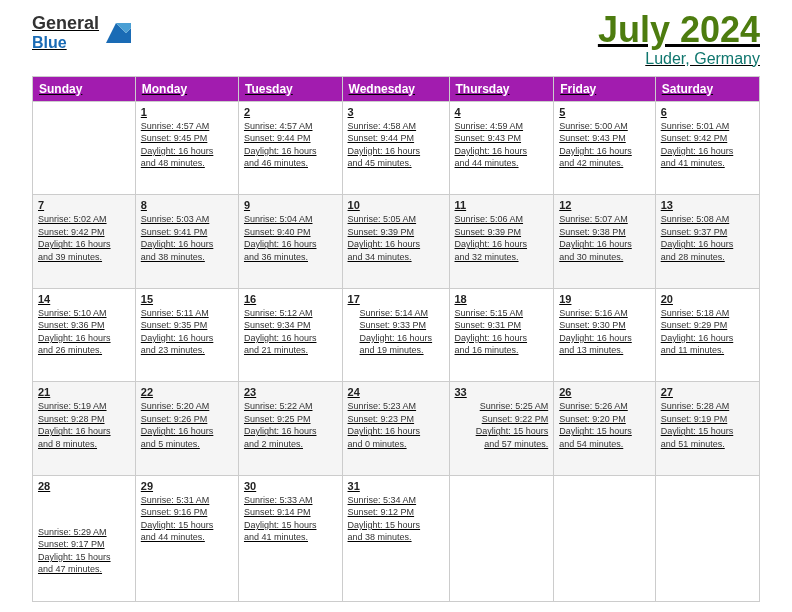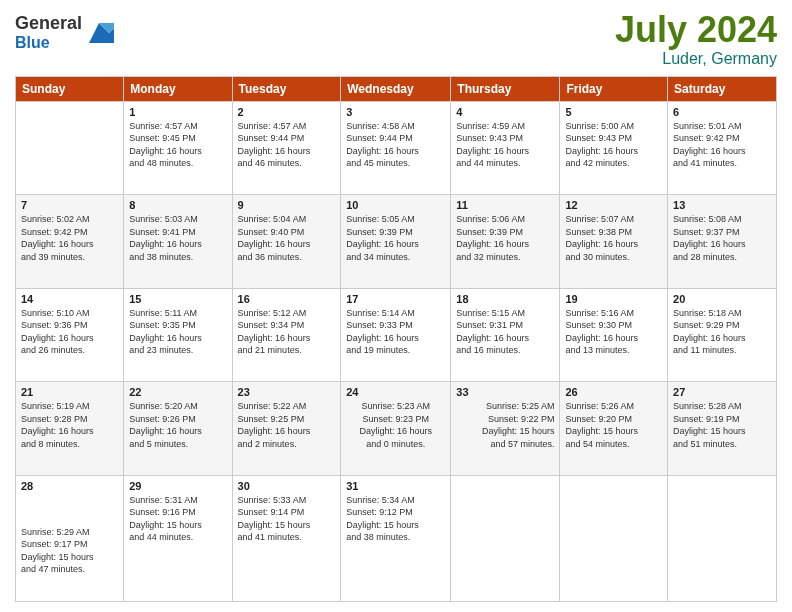--- a/index.html
+++ b/index.html
@@ -6,23 +6,24 @@
     body {
       width: 792px;
       height: 612px;
       font-family: Arial, Helvetica, sans-serif;
       background: #fff;
       overflow: hidden;
     }
     .page {
       width: 792px;
       height: 612px;
-      padding: 10px 15px;
+      padding: 10px 32px;
       display: flex;
       flex-direction: column;
+      text-decoration: underline;
     }
     .header {
       display: flex;
       justify-content: space-between;
       align-items: flex-start;
       margin-bottom: 8px;
     }
     .logo {
       display: flex;
       align-items: center;
@@ -83,21 +84,21 @@
     .day-info {
       font-size: 9px;
       line-height: 1.4;
       color: #333;
     }
     .empty-cell {
       background: #f9f9f9;
     }
     tr:nth-child(odd) td { background: #fff; }
     tr:nth-child(even) td { background: #f5f5f5; }
-    .calendar thead tr th { background-color: #c2410c; }
+    .calendar thead tr th { background-color: #a21caf; }
   </style>
 </head>
 <body>
 
 <div class="page">
   <div class="header">
     <div class="logo">
       <div class="logo-text">
         <span style="font-size:18px;font-weight:bold;color:#333;">General</span>
         <span style="font-size:16px;font-weight:bold;color:#1a6bb5;">Blue</span>
@@ -239,21 +240,21 @@
           </td>
           <td>
             <div class="day-number">16</div>
             <div class="day-info" style="white-space: pre-line;">Sunrise: 5:12 AM
 Sunset: 9:34 PM
 Daylight: 16 hours
 and 21 minutes.</div>
           </td>
           <td>
             <div class="day-number">17</div>
-            <div class="day-info" style="white-space: pre-line;">Sunrise: 5:14 AM
+            <div class="day-info" style="white-space: pre-line; margin-left: 12px;">Sunrise: 5:14 AM
 Sunset: 9:33 PM
 Daylight: 16 hours
 and 19 minutes.</div>
           </td>
           <td>
             <div class="day-number">18</div>
             <div class="day-info" style="white-space: pre-line;">Sunrise: 5:15 AM
 Sunset: 9:31 PM
 Daylight: 16 hours
 and 16 minutes.</div>
@@ -290,21 +291,21 @@
           </td>
           <td>
             <div class="day-number">23</div>
             <div class="day-info" style="white-space: pre-line;">Sunrise: 5:22 AM
 Sunset: 9:25 PM
 Daylight: 16 hours
 and 2 minutes.</div>
           </td>
           <td>
             <div class="day-number">24</div>
-            <div class="day-info" style="white-space: pre-line; text-align: center;">Sunrise: 5:23 AM
+            <div class="day-info" style="white-space: pre-line;">Sunrise: 5:23 AM
 Sunset: 9:23 PM
 Daylight: 16 hours
 and 0 minutes.</div>
           </td>
           <td>
             <div class="day-number">33</div>
             <div class="day-info" style="white-space: pre-line; text-align: right;">Sunrise: 5:25 AM
 Sunset: 9:22 PM
 Daylight: 15 hours
 and 57 minutes.</div>

